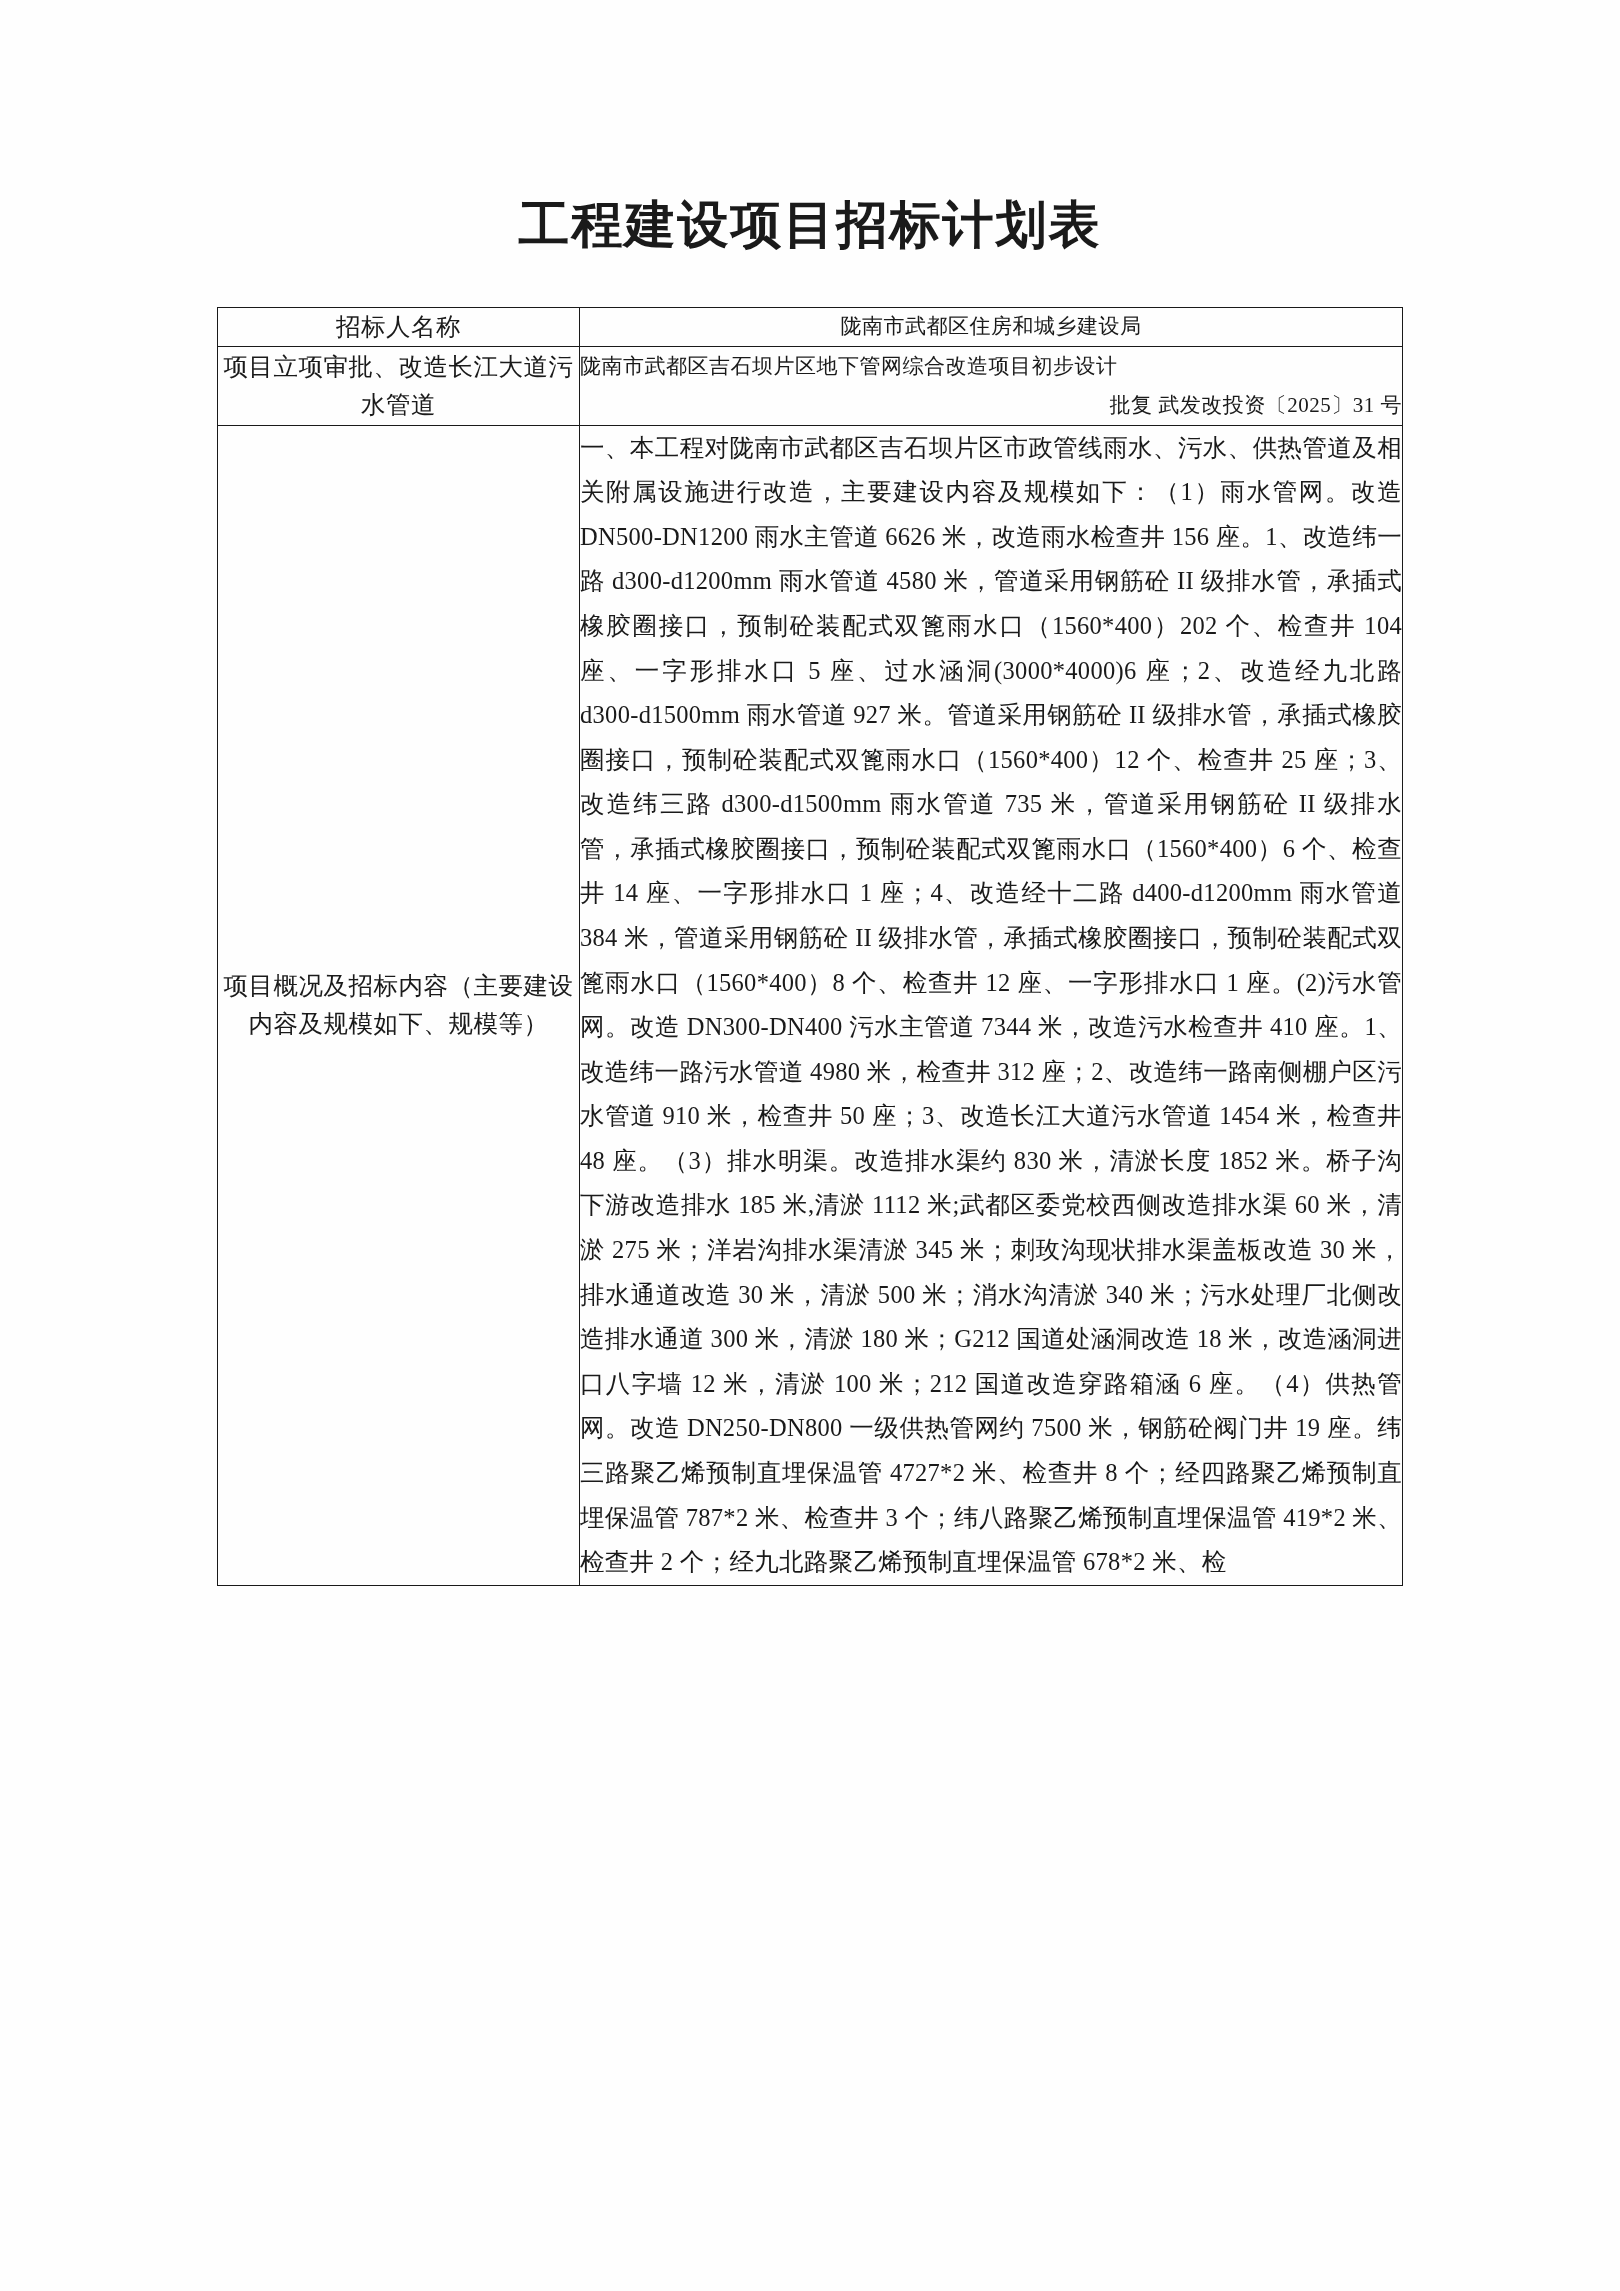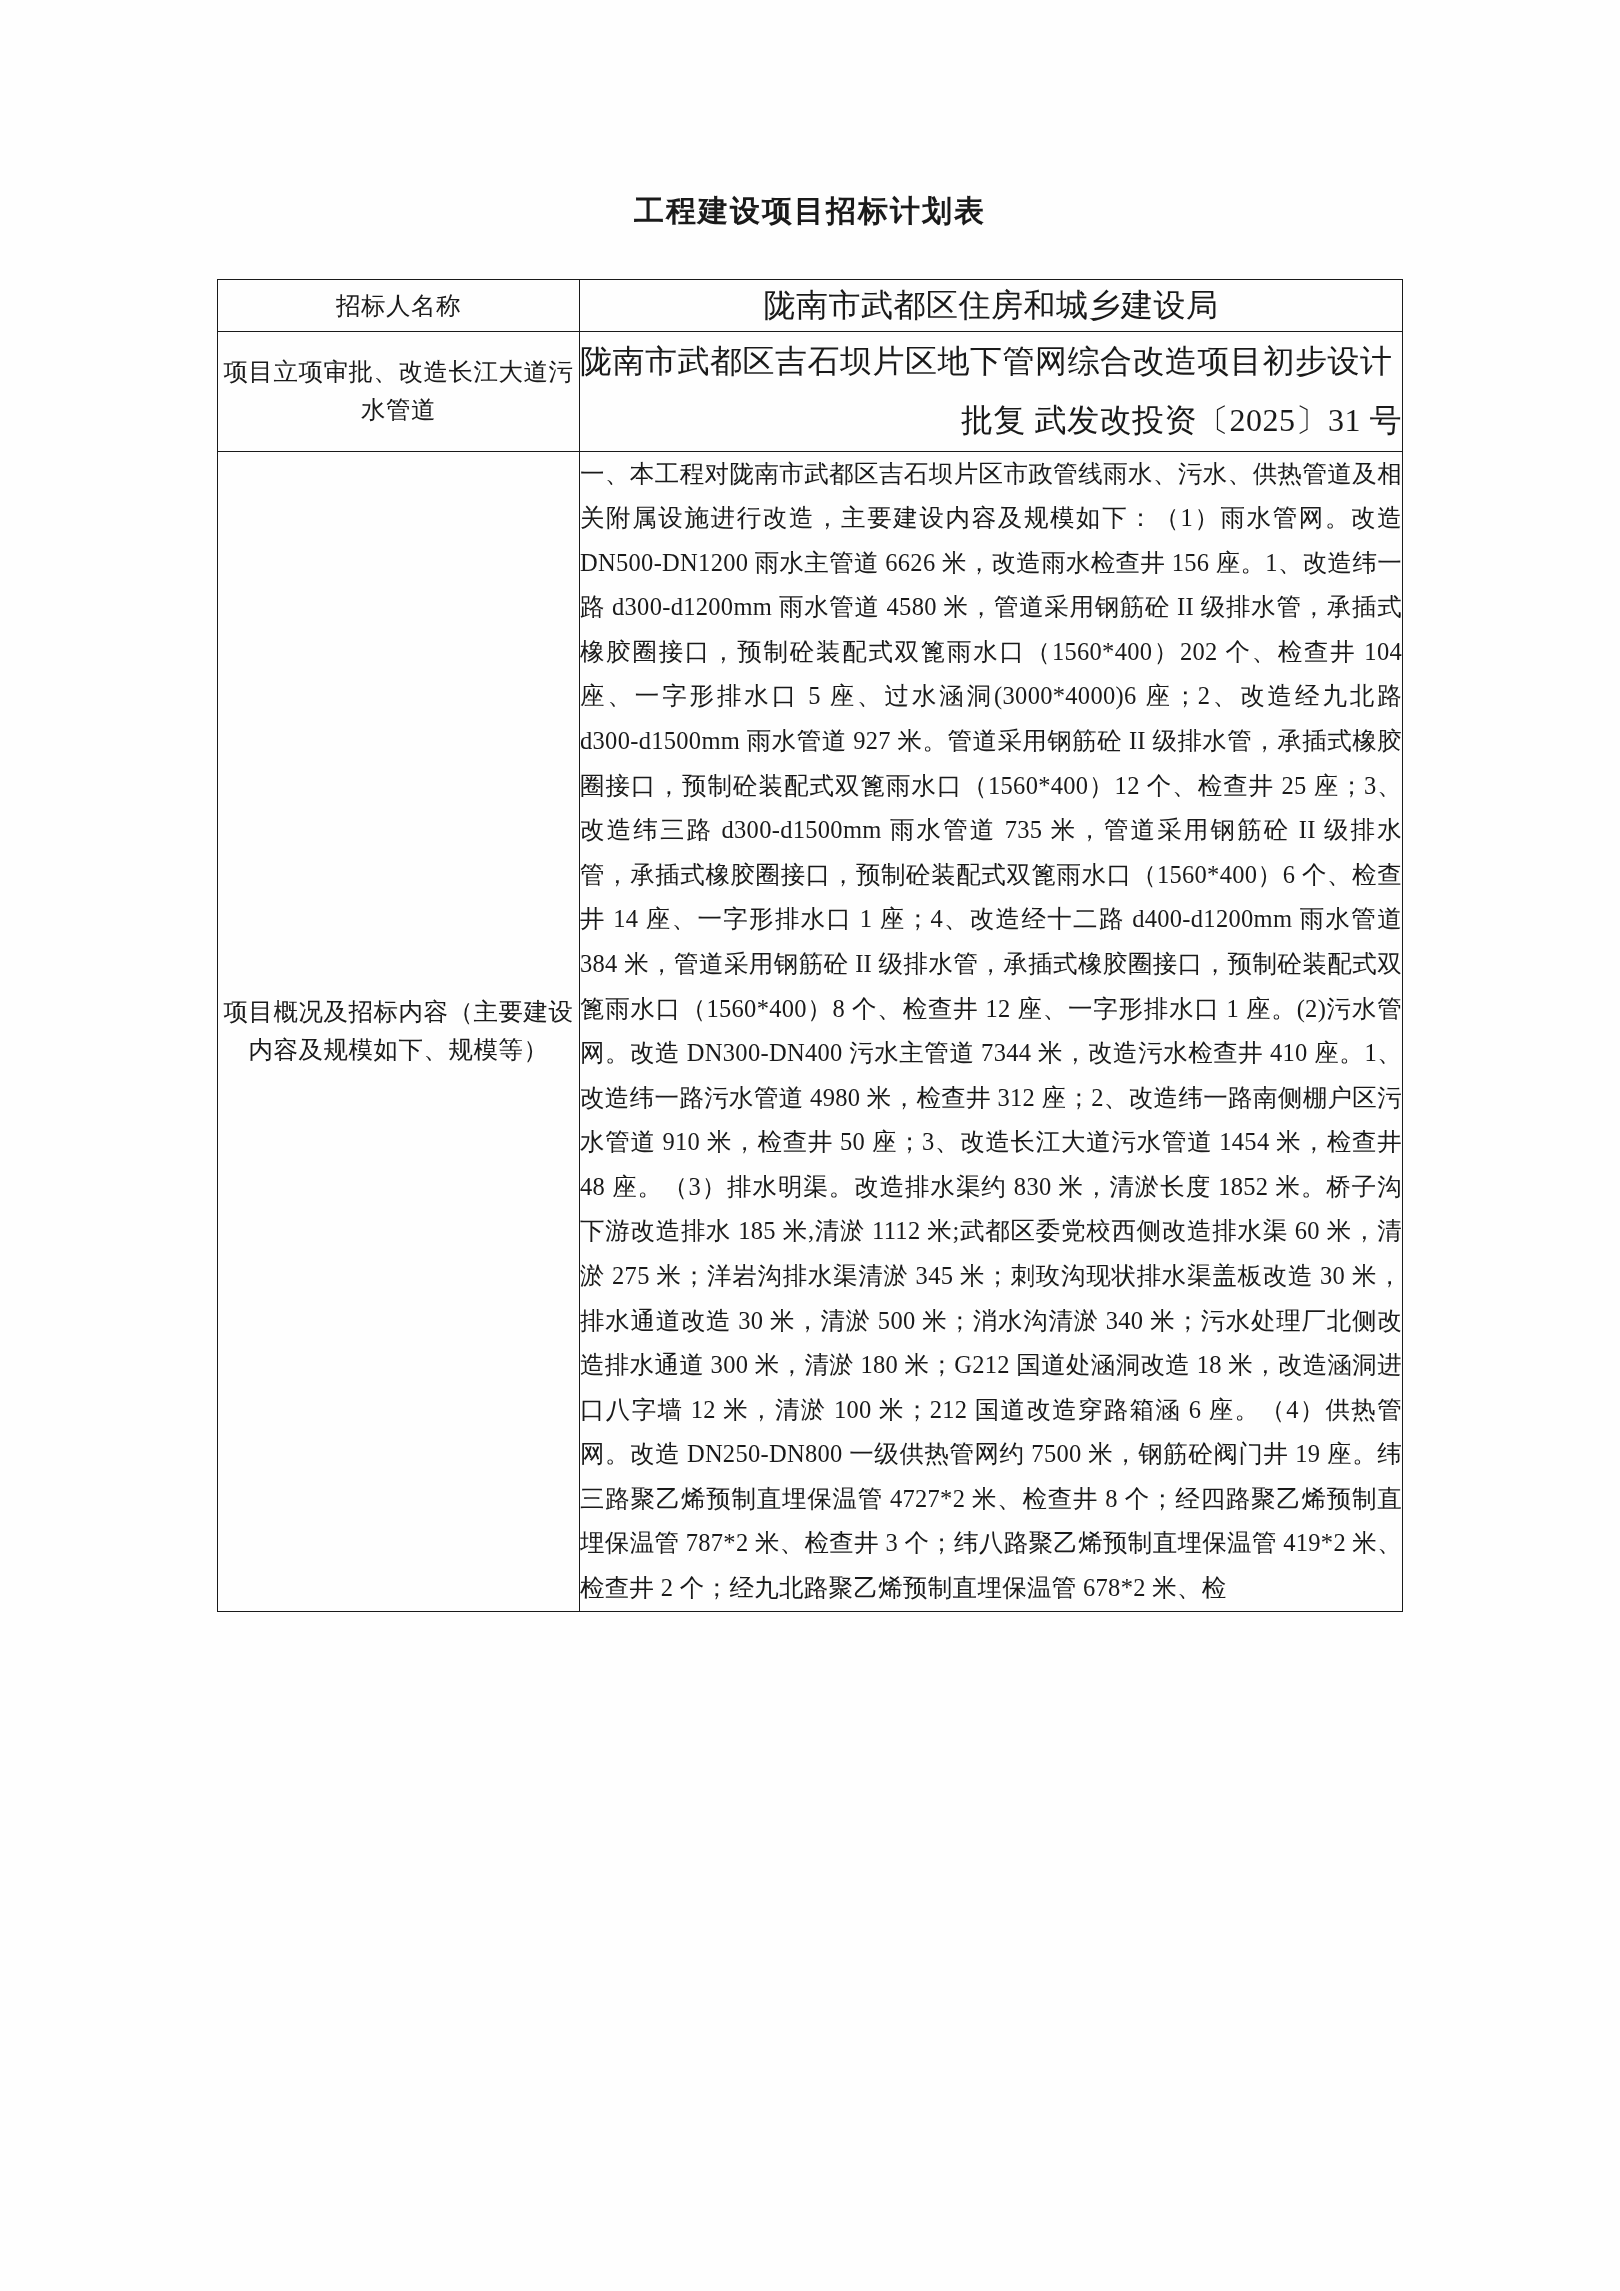--- a/index.html
+++ b/index.html
@@ -17,21 +17,21 @@
   .page {
     position: absolute;
     top: 0; left: 0;
     width: 1620px;
     height: 2292px;
     background: #fefefe;
     overflow: hidden;
   }
   .doc-title {
     text-align: center;
-    font-size: 30px;
+    font-size: 51px;
     font-weight: bold;
     letter-spacing: 2px;
     margin-top: 191px;
     margin-bottom: 0;
     font-family: "Liberation Serif", "DejaVu Serif", serif;
   }
   table.main-table {
     border-collapse: collapse;
     margin: 47px auto 0 auto;
     width: 1186px;
@@ -46,21 +46,21 @@
   td.label-cell {
     width: 361px;
     text-align: center;
     font-size: 24.5px;
     line-height: 1.55;
     padding: 21.6px 25.5px;
     letter-spacing: 0.5px;
   }
   td.value-cell {
     text-align: center;
-    font-size: 32px;
+    font-size: 21px;
     line-height: 1.6;
     padding: 21.6px 23.5px;
     letter-spacing: 0.5px;
   }
   td.value-cell.two-line {
     text-align: center;
     line-height: 1.85;
     margin-top: 29px;
   }
   td.content-cell {

